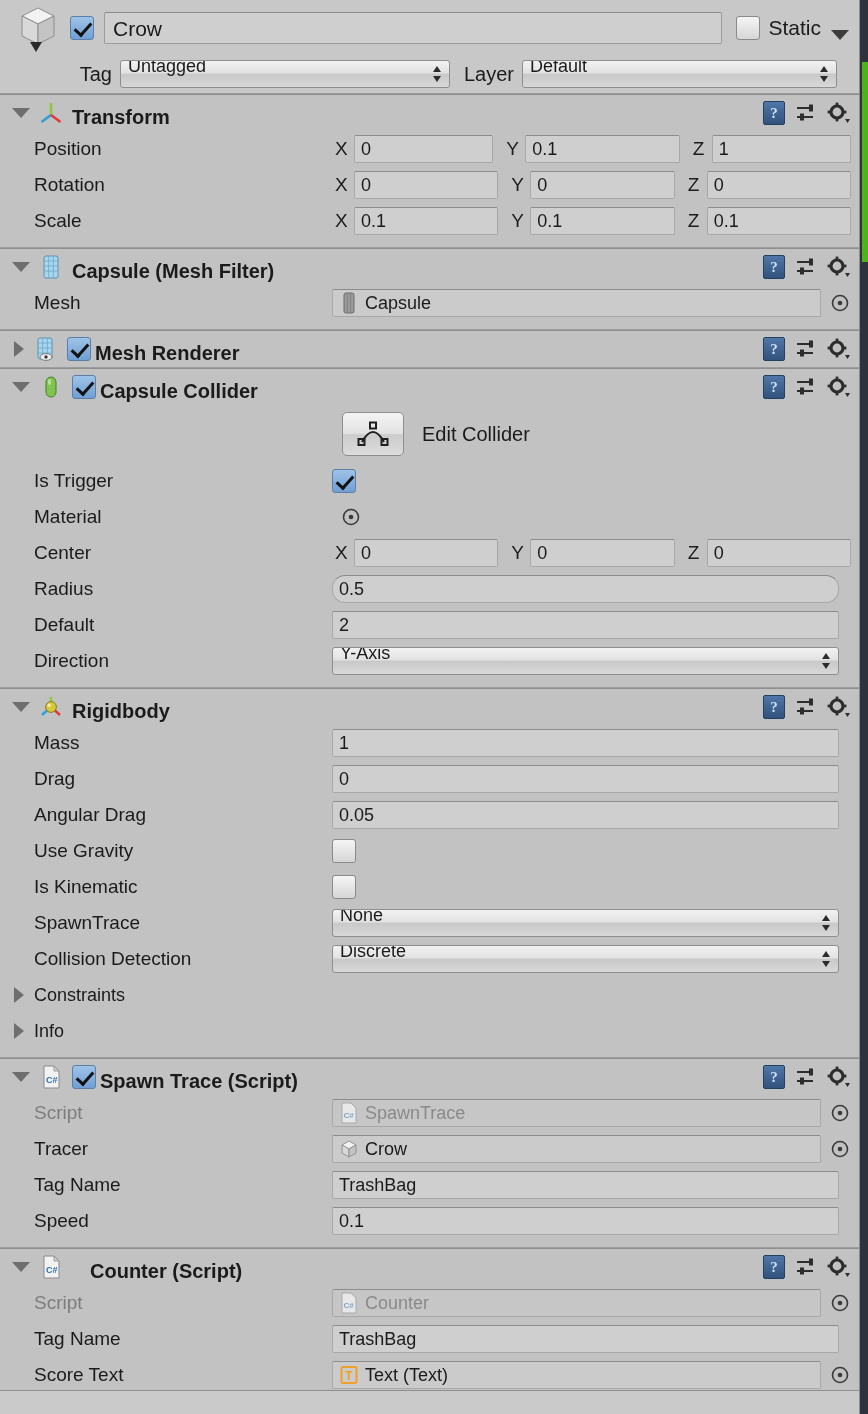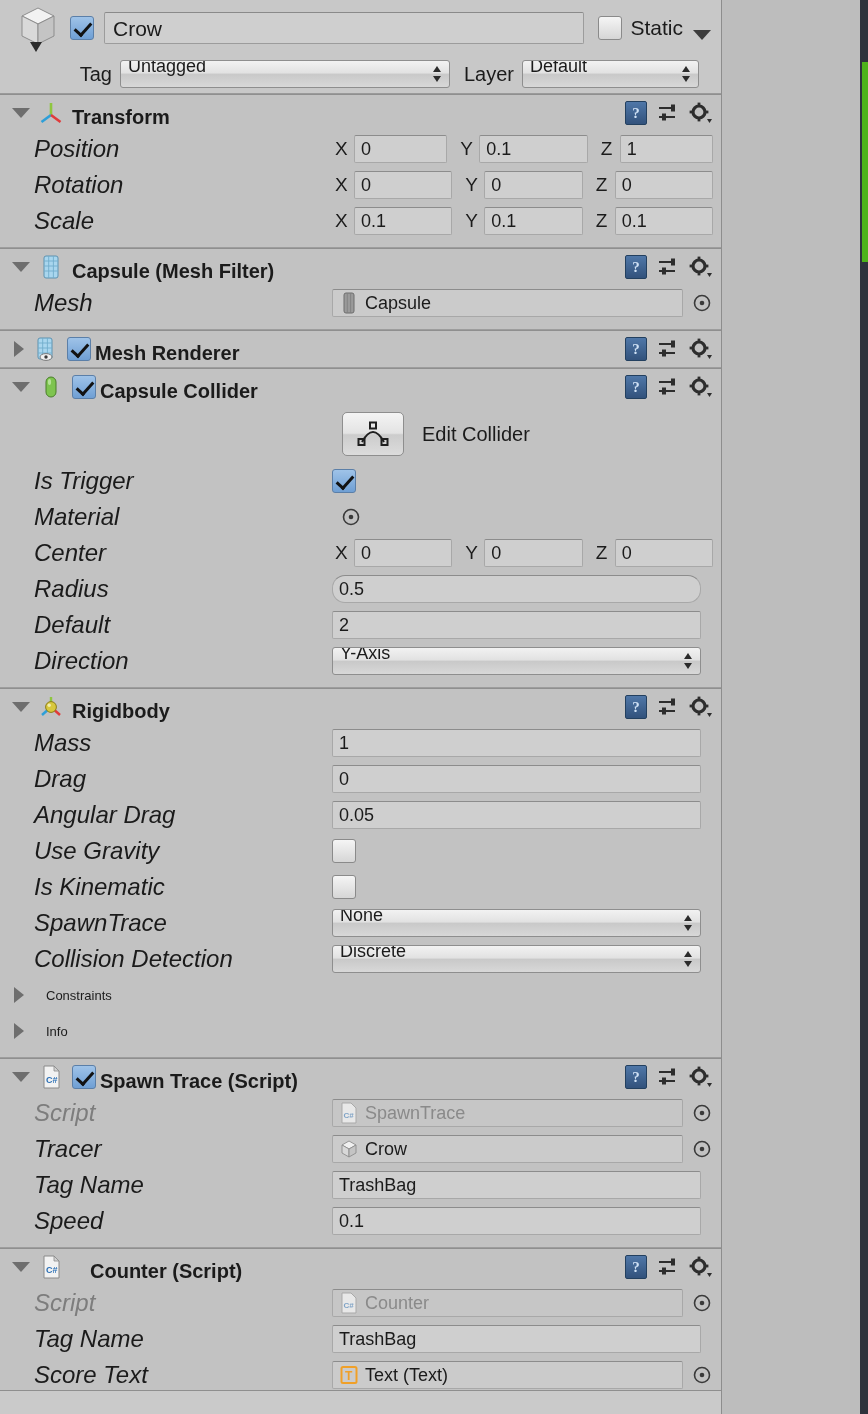--- a/index.html
+++ b/index.html
@@ -14,21 +14,21 @@
     font-size: 18px;
     color: #1b1b1b;
     overflow: hidden;
     position: relative;
   }
 
   
   #inspector {
     position: absolute;
     left: 0; top: 0;
-    width: 722px; height: 1414px;
+    width: 860px; height: 1414px;
     background: #1d4ed8;
     border-right: 1px solid #8d8d8d;
     overflow: hidden;
   }
 
   
   #right-gutter {
     position: absolute; right: 0; top: 0;
     width: 8px; height: 1414px;
     background: #2e323c;
@@ -165,24 +165,23 @@
   }
 
   
   .row {
     display: flex; align-items: center;
     height: 36px;
     padding-left: 12px; padding-right: 8px;
   }
   .row .label {
     width: 320px; flex: 0 0 320px;
-    font-size: 24px;
+    font-size: 19px;
     padding-left: 22px;
     white-space: nowrap;
-    font-style: italic;
   }
   .row .label.dim { color: #7d7d7d; }
 
   .field {
     flex: 1 1 auto;
     height: 28px;
     background: #cfcfcf;
     border: 1px solid #a8a8a8;
     border-top: 1px solid #8c8c8c;
     border-radius: 2px;
@@ -234,21 +233,21 @@
     display: flex; align-items: center;
     height: 36px; padding-left: 14px;
   }
   .sub-foldout-row .tri {
     width: 0; height: 0;
     border-left: 10px solid #6e6e6e;
     border-top: 8px solid transparent;
     border-bottom: 8px solid transparent;
     margin-right: 10px;
   }
-  .sub-foldout-row .txt { font-size: 13px; margin-left: 12px; }
+  .sub-foldout-row .txt { font-size: 18px; }
 
   
   .editcol-row {
     display: flex; align-items: center;
     height: 58px; padding-left: 342px;
   }
   .editcol-btn {
     width: 62px; height: 44px;
     background: linear-gradient(to bottom, #f4f4f4 0%, #e3e3e3 48%, #cccccc 52%, #dcdcdc 100%);
     border: 1px solid #8e8e8e;

